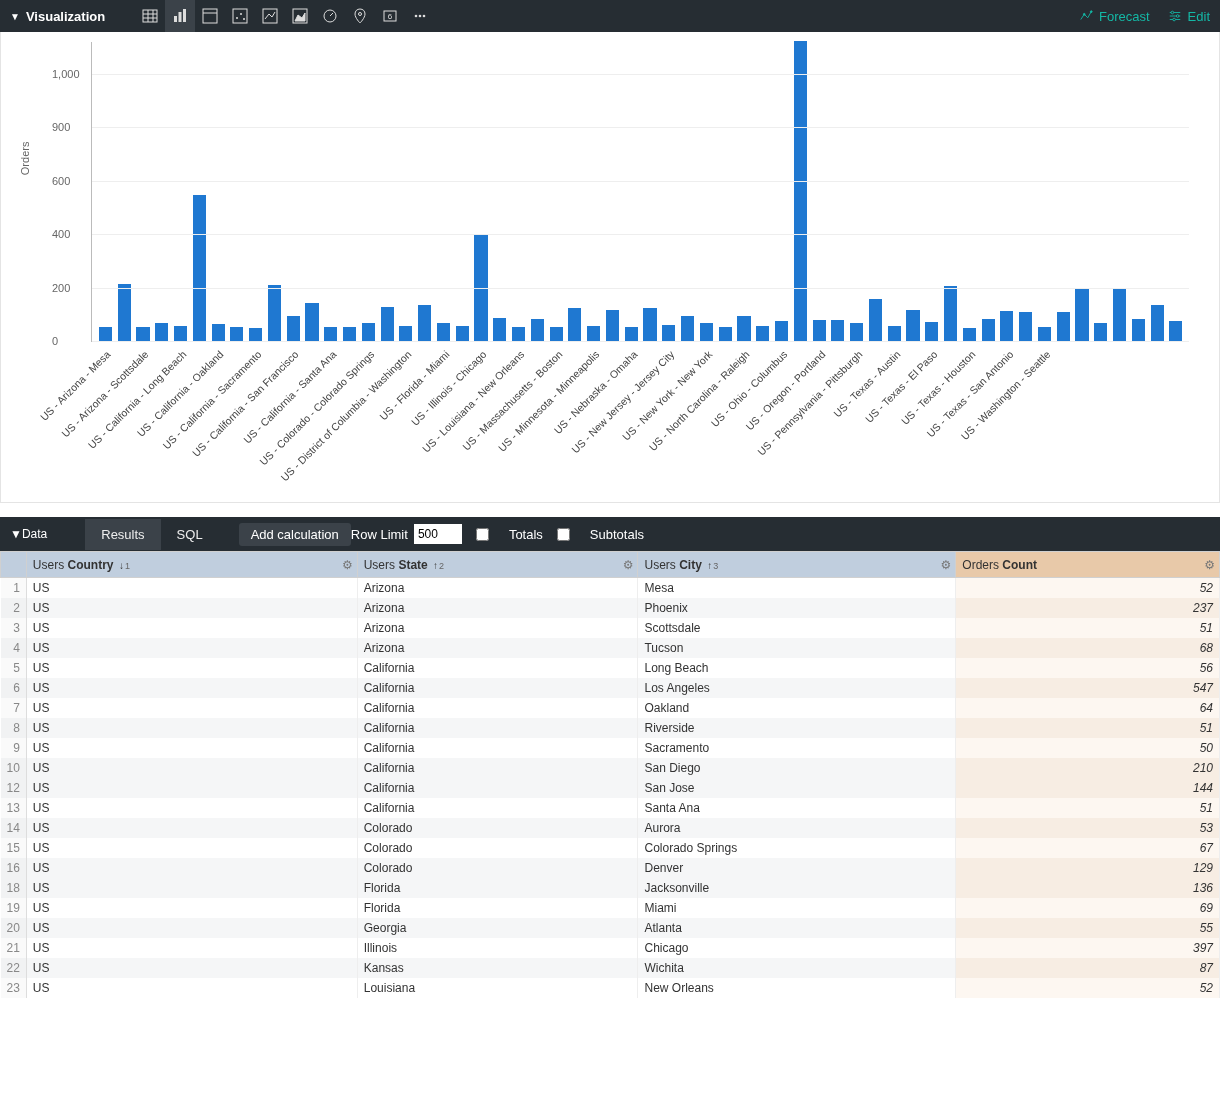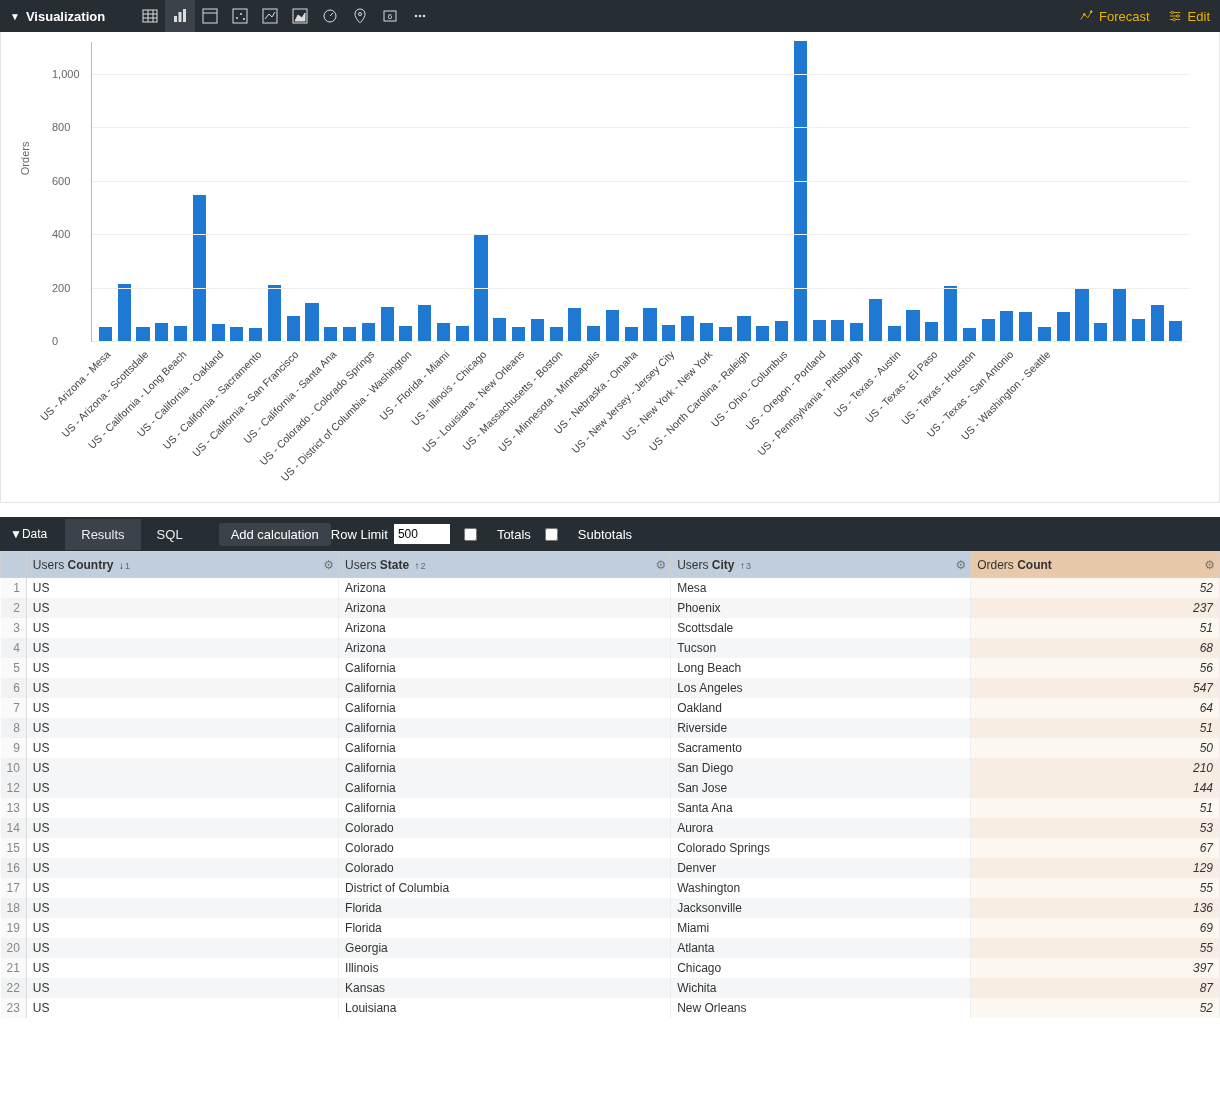--- a/index.html
+++ b/index.html
@@ -5,40 +5,40 @@
 * { box-sizing: border-box; margin: 0; padding: 0; }
 body { font-family: -apple-system, "Helvetica Neue", Arial, sans-serif; font-size: 12px; color: #333; background: #fff; width: 1220px; }
 .panel-header { background: #262d33; color: #fff; height: 32px; display: flex; align-items: center; padding: 0 10px; font-size: 13px; }
 .panel-header .caret { margin-right: 6px; font-size: 10px; }
 .panel-header .title { font-weight: 700; }
 .viz-icons { display: flex; margin-left: 30px; gap: 0; }
 .viz-icon { width: 30px; height: 32px; display: flex; align-items: center; justify-content: center; cursor: pointer; color: #ddd; }
 .viz-icon.active { background: #3b4249; }
 .viz-icon svg { width: 16px; height: 16px; }
 .panel-header .spacer { flex: 1; }
-.panel-header .right-btn { display: flex; align-items: center; gap: 6px; margin-left: 18px; cursor: pointer; font-size: 13px; color:#eab308 }
+.panel-header .right-btn { display: flex; align-items: center; gap: 6px; margin-left: 18px; cursor: pointer; font-size: 13px; color:#14b8a6 }
 .chart-area { background: #fff; border: 1px solid #e4e4e4; border-top: none; padding: 10px 20px 10px 10px; }
 .chart-inner { position: relative; height: 300px; margin-left: 40px; margin-right: 10px; }
 .ylabel { position: absolute; left: -32px; top: 50%; transform: rotate(-90deg) translateX(50%); transform-origin: left top; font-size: 11px; color: #666; }
 .plot { position: absolute; left: 40px; right: 0; top: 0; bottom: 0; border-left: 1px solid #bbb; border-bottom: 1px solid #bbb; }
 .grid-line { position: absolute; left: 0; right: 0; border-top: 1px solid #eee; }
 .tick-label { position: absolute; left: -40px; width: 36px; text-align: left; font-size: 11px; color: #666; transform: translateY(-50%); }
 .bars { position: absolute; left: 0; right: 0; bottom: 0; top: 0; display: flex; align-items: flex-end; padding: 0 4px; }
 .bar-slot { flex: 1; display: flex; justify-content: center; align-items: flex-end; height: 100%; position: relative; }
 .bar { width: 70%; background: #1f78d1; }
 .xlabels-area { margin-left: 80px; margin-right: 10px; height: 150px; position: relative; display: flex; padding: 0 4px; }
 .xlabel-slot { flex: 1; position: relative; }
 .xlabel { position: absolute; top: 6px; left: 50%; transform-origin: top left; transform: rotate(-45deg) translateX(-100%); font-size: 10.5px; color: #444; white-space: nowrap; }
 .data-header { background: #262d33; color: #fff; height: 34px; display: flex; align-items: center; padding: 0 10px; margin-top: 14px; }
 .data-header .tabs { display: flex; margin-left: 18px; }
 .data-header .tab { padding: 8px 16px; cursor: pointer; font-size: 13px; color: #eee;}
-.data-header .tab.active { background: #3b4249; }
+.data-header .tab.active { background: #3b4249; margin-left: 20px; }
 .data-header .add-calc { background: #3b4249; padding: 4px 12px; border-radius: 3px; margin-left: 20px; cursor: pointer; font-size: 13px;}
 .data-header .row-limit-label { font-size: 13px; margin-right: 6px; }
-.data-header input[type="text"] { width: 56px; height: 20px; font-size: 12px; padding: 1px 4px; border: none; background:#fff; color:#000; }
+.data-header input[type="text"] { width: 48px; height: 20px; font-size: 12px; padding: 1px 4px; border: none; background:#fff; color:#000; }
 .data-header .checkbox-wrap { display: flex; align-items: center; margin-left: 14px; gap: 20px; font-size: 13px; }
 .data-table { width: 100%; border-collapse: collapse; font-size: 12px; }
 .data-table th { font-weight: 400; text-align: left; padding: 4px 6px; border: 1px solid #d0d0d0; position: relative; height: 26px;}
 .data-table th.dim { background: #c0cede; }
 .data-table th.measure { background: #e8c9a9; }
 .data-table th .gear { position: absolute; right: 4px; top: 50%; transform: translateY(-50%); color: #777; font-size: 12px; }
 .data-table th .sort { font-size: 10px; margin-left: 2px;}
 .data-table th .sortnum { font-size: 9px; color:#666; margin-left:1px; }
 .data-table td { padding: 3px 6px; border-right: 1px solid #eee; height: 20px;}
 .data-table td.rownum { text-align: right; color: #888; background: #fafafa; width: 24px; border-right:1px solid #ddd;}
@@ -328,21 +328,21 @@
         </div>
     <div class="grid-line" style="top: 100%;"></div>
         <div class="tick-label" style="top: 100%;">0</div>
         <div class="grid-line" style="top: 82.1429%;"></div>
         <div class="tick-label" style="top: 82.1429%;">200</div>
         <div class="grid-line" style="top: 64.2857%;"></div>
         <div class="tick-label" style="top: 64.2857%;">400</div>
         <div class="grid-line" style="top: 46.4286%;"></div>
         <div class="tick-label" style="top: 46.4286%;">600</div>
         <div class="grid-line" style="top: 28.5714%;"></div>
-        <div class="tick-label" style="top: 28.5714%;">800</div>
+        <div class="tick-label" style="top: 28.5714%;">900</div>
         <div class="grid-line" style="top: 10.7143%;"></div>
         <div class="tick-label" style="top: 10.7143%;">1,000</div>
       </div>
   </div>
   <div class="xlabels-area" id="xlabels">
       <div class="xlabel-slot">
         <div class="xlabel">US - Arizona - Mesa</div>
       </div>
       <div class="xlabel-slot"></div>
       <div class="xlabel-slot">
@@ -584,27 +584,20 @@
         <td>Colorado Springs</td>
         <td class="measure">67</td>
       </tr>
       <tr class="even">
         <td class="rownum">16</td>
         <td>US</td>
         <td>Colorado</td>
         <td>Denver</td>
         <td class="measure">129</td>
       </tr>
-      <tr class="odd">
-        <td class="rownum">17</td>
-        <td>US</td>
-        <td>District of Columbia</td>
-        <td>Washington</td>
-        <td class="measure">55</td>
-      </tr>
       <tr class="even">
         <td class="rownum">18</td>
         <td>US</td>
         <td>Florida</td>
         <td>Jacksonville</td>
         <td class="measure">136</td>
       </tr>
       <tr class="odd">
         <td class="rownum">19</td>
         <td>US</td>

